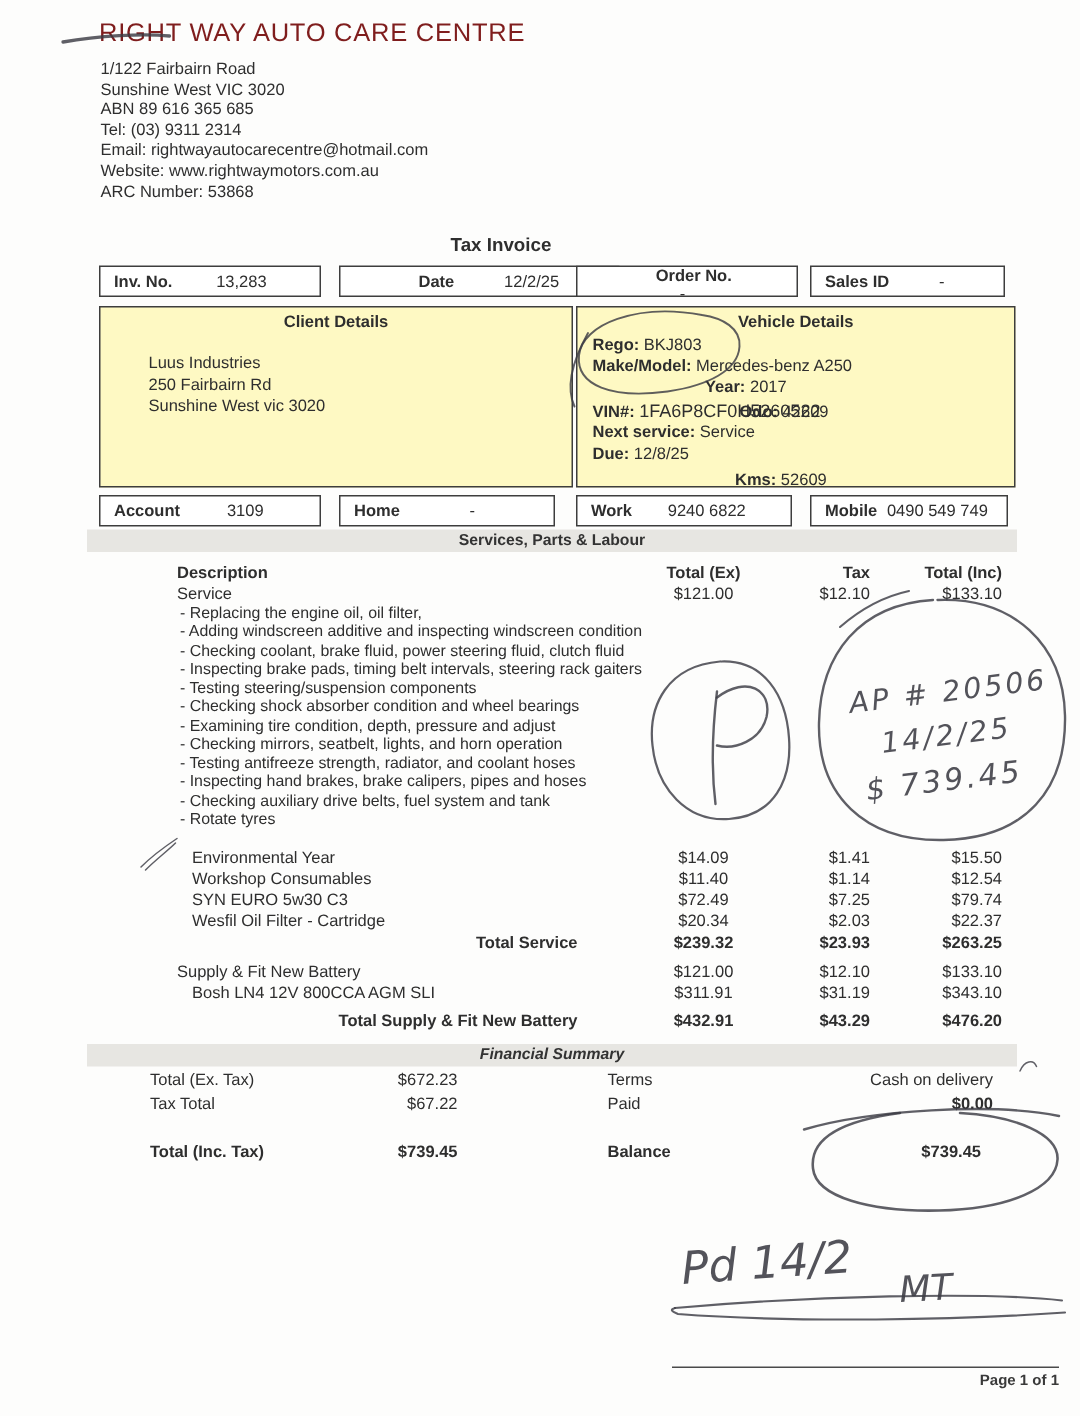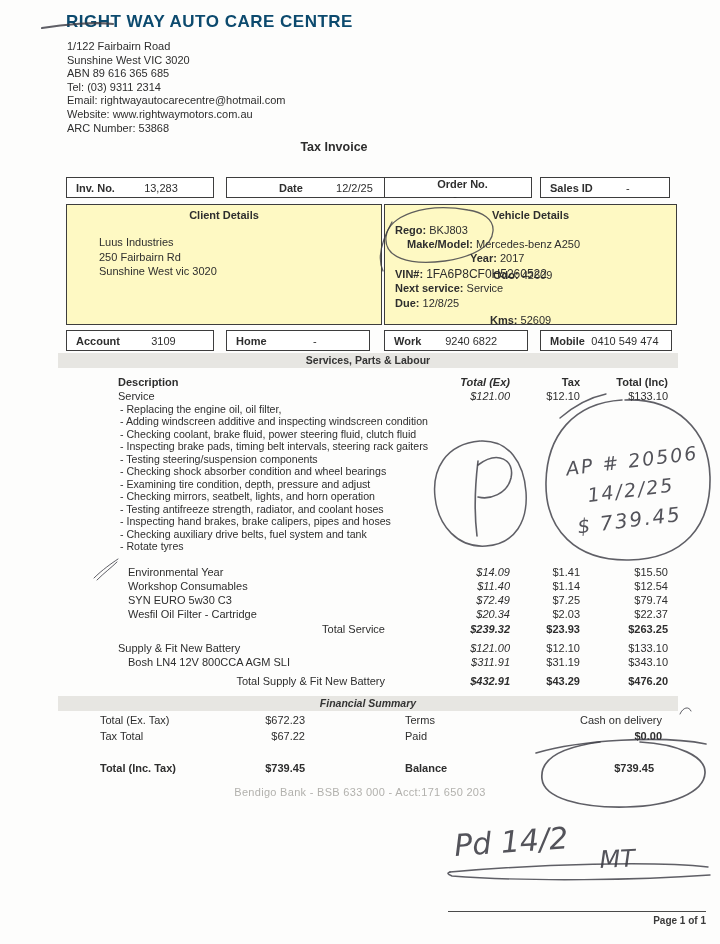--- a/index.html
+++ b/index.html
@@ -3,40 +3,40 @@
 <meta charset="utf-8">
 <style>
   html,body { margin:0; padding:0; background:#d8d8d8; }
   .page {
     position:relative; width:720px; height:944px; margin:0 auto;
     background:#fdfdfc; overflow:hidden;
     font-family:"Liberation Sans", sans-serif; color:#2e2e2e;
   }
   .abs { position:absolute; }
   .b { font-weight:bold; }
-  .company { left:66px; top:12px; font-size:17px; font-weight:bold; letter-spacing:.5px; color:#0c4a6e; }
+  .company { left:66px; top:12px; font-size:17px; font-weight:normal; letter-spacing:.5px; color:#7f1d1d; }
   .addr { left:67px; top:40px; font-size:11px; line-height:13.6px; }
-  .doc-title { left:0; top:140px; width:668px; text-align:center; font-size:12.5px; font-weight:bold; }
+  .doc-title { left:0; top:156px; width:668px; text-align:center; font-size:12.5px; font-weight:bold; }
 
   .metabox { height:19px; border:1.5px solid #3d3d3d; display:flex; align-items:center; font-size:11px; background:#fff; }
   .metabox .lbl { font-weight:bold; padding-left:9px; white-space:nowrap; }
   .metabox .val { flex:1; text-align:center; padding-right:6px; }
 
   .panel { border:1.5px solid #3d3d3d; background:#fef9c3; font-size:11px; }
   .panel-title { text-align:center; font-weight:bold; padding-top:4px; font-size:11px; }
   .kv-lbl { font-weight:bold; }
 
   .band { left:58px; width:620px; height:15px; background:#e7e6e2; text-align:center;
           font-size:10.5px; font-weight:bold; line-height:15px; color:#333; }
 
   .trow { position:absolute; left:0; width:720px; font-size:11px; }
   .c-desc  { position:absolute; left:118px; white-space:nowrap; }
   .c-desc2 { position:absolute; left:128px; white-space:nowrap; }
-  .c-tlabel{ position:absolute; left:118px; width:267px; text-align:right; font-weight:normal; }
-  .c-ex  { position:absolute; left:428px; width:82px; text-align:right;font-style:italic; }
+  .c-tlabel{ position:absolute; left:118px; width:267px; text-align:right; font-weight:bold; }
+  .c-ex  { position:absolute; left:428px; width:82px; text-align:center; }
   .c-tax { position:absolute; left:502px; width:78px; text-align:right; }
   .c-inc { position:absolute; left:586px; width:82px; text-align:right; }
   .bullets { left:120px; top:403px; font-size:10.6px; line-height:12.45px; }
 
   .f-lbl { position:absolute; left:100px; }
   .f-val { position:absolute; left:205px; width:100px; text-align:right; }
   .f-rlbl{ position:absolute; left:405px; }
   .f-rval{ position:absolute; left:480px; width:182px; text-align:right; }
   .bank { left:0; top:786px; width:720px; text-align:center; font-size:11px; color:#b2b1ad; letter-spacing:.3px; }
 
@@ -94,21 +94,21 @@
   <div class="abs panel" style="left:384px; top:204px; width:291px; height:119px;">
     <div class="panel-title">Vehicle Details</div>
     <div style="position:absolute; left:10px; top:19px;">
       <span class="kv-lbl">Rego:</span>
       <span>BKJ803</span>
       <span style="position:absolute; left:98px; white-space:nowrap;margin-top:45px;">
         <span class="kv-lbl">Odo:</span>
         <span>42609</span>
       </span>
     </div>
-    <div style="position:absolute; left:10px; top:33px; white-space:nowrap;margin-left:12px;">
+    <div style="position:absolute; left:10px; top:33px; white-space:nowrap;">
       <span class="kv-lbl">Make/Model:</span>
       <span>Mercedes-benz A250</span>
     </div>
     <div style="position:absolute; left:85px; top:47px; white-space:nowrap;">
       <span class="kv-lbl">Year:</span>
       <span>2017</span>
     </div>
     <div style="position:absolute; left:10px; top:62px; white-space:nowrap;">
       <span class="kv-lbl">VIN#:</span>
       <span style="font-size:12px;">1FA6P8CF0H5260522</span>
@@ -134,21 +134,21 @@
   <div class="abs metabox" style="left:226px; top:330px; width:142px;">
     <span class="lbl">Home</span>
     <span class="val">-</span>
   </div>
   <div class="abs metabox" style="left:384px; top:330px; width:142px;">
     <span class="lbl">Work</span>
     <span class="val">9240 6822</span>
   </div>
   <div class="abs metabox" style="left:540px; top:330px; width:130px;">
     <span class="lbl">Mobile</span>
-    <span class="val">0410 549 474</span>
+    <span class="val">0490 549 749</span>
   </div>
 
   <div class="abs band" style="top:353px;">Services, Parts &amp; Labour</div>
 
   <div class="trow b" style="top:376px;">
     <span class="c-desc">Description</span>
     <span class="c-ex">Total (Ex)</span>
     <span class="c-tax">Tax</span>
     <span class="c-inc">Total (Inc)</span>
   </div>
@@ -240,21 +240,20 @@
     <span class="f-rlbl">Paid</span>
     <span class="f-rval b">$0.00</span>
   </div>
   <div class="trow b" style="top:762px;">
     <span class="f-lbl">Total (Inc. Tax)</span>
     <span class="f-val">$739.45</span>
     <span class="f-rlbl">Balance</span>
     <span class="f-rval" style="left:472px; width:182px;">$739.45</span>
   </div>
 
-  <div class="abs bank">Bendigo Bank - BSB 633 000 - Acct:171 650 203</div>
 
   <div class="abs footer-line"></div>
   <div class="abs page-label">Page 1 of 1</div>
 
   <svg class="ink" width="720" height="944" viewBox="0 0 720 944">
 
     <path d="M42,28 C65,24 95,22 113,24" stroke-width="2.2"></path>
 
     <path d="M468,210 C425,202 388,216 386,237 C384,257 408,266 445,261 C472,257 492,247 493,231 C494,219 482,212 468,210" stroke-width="1.3"></path>
     <path d="M392,222 C382,240 377,258 383,271" stroke-width="1.3"></path>

